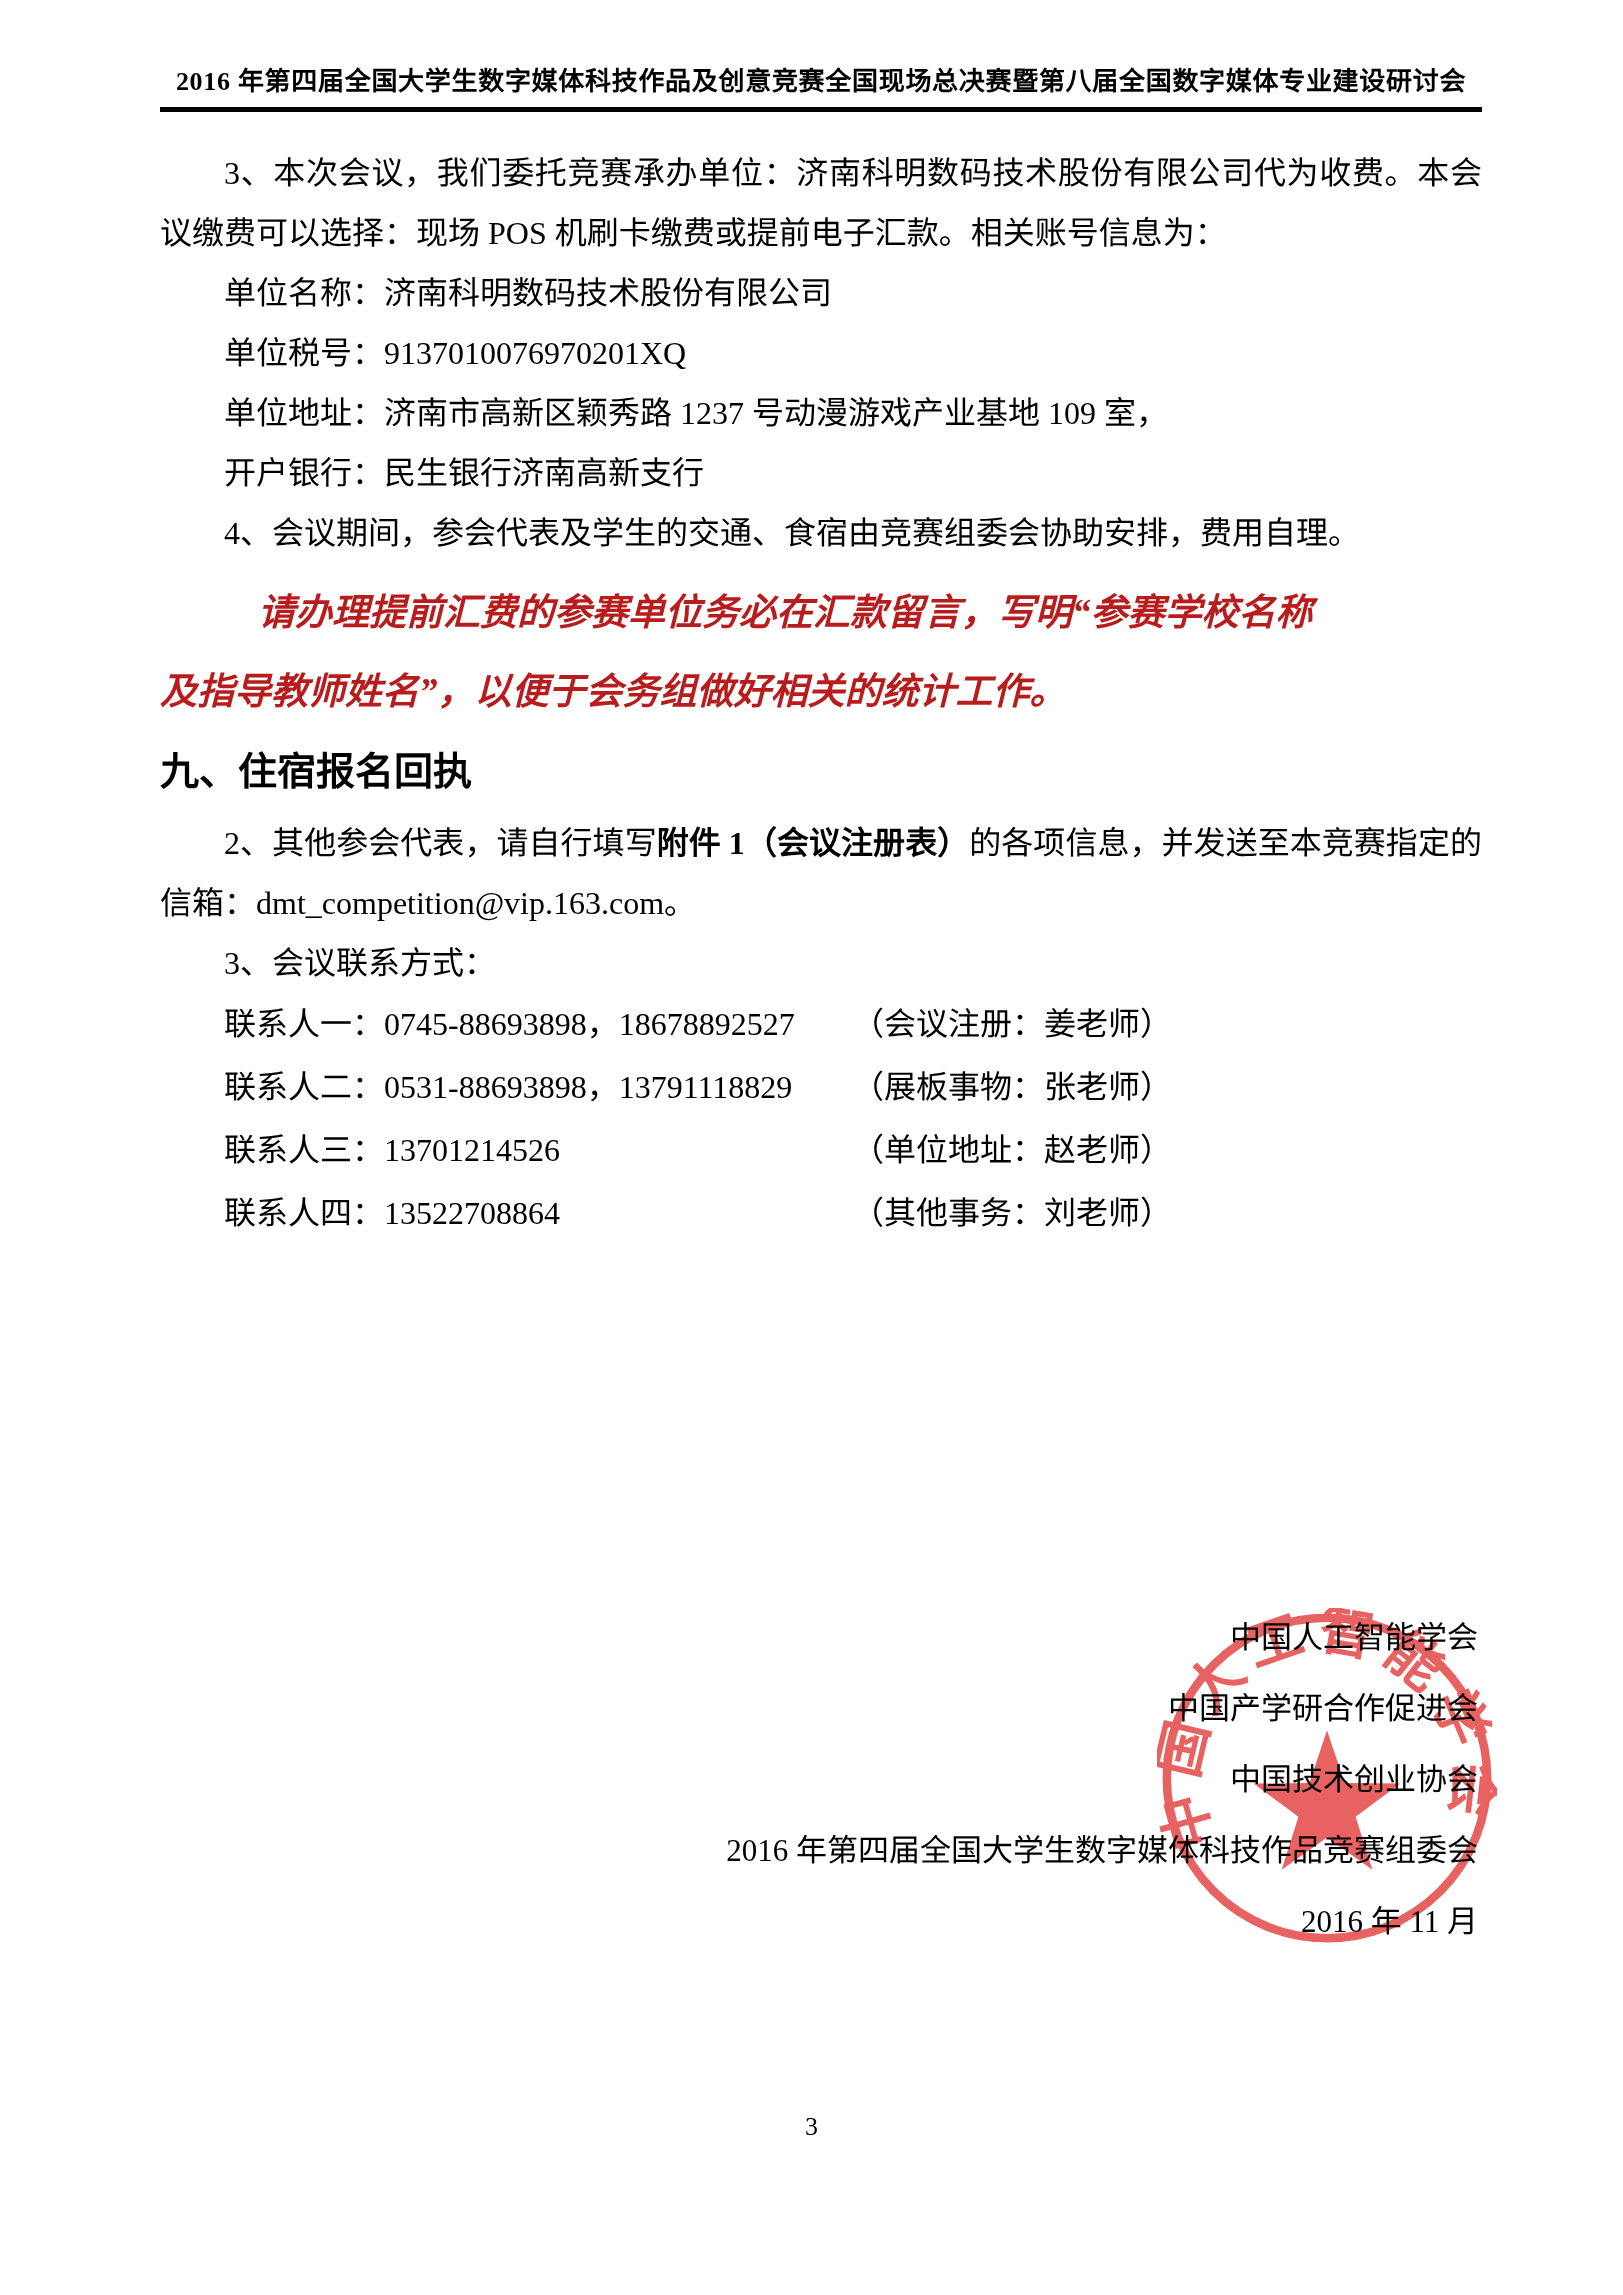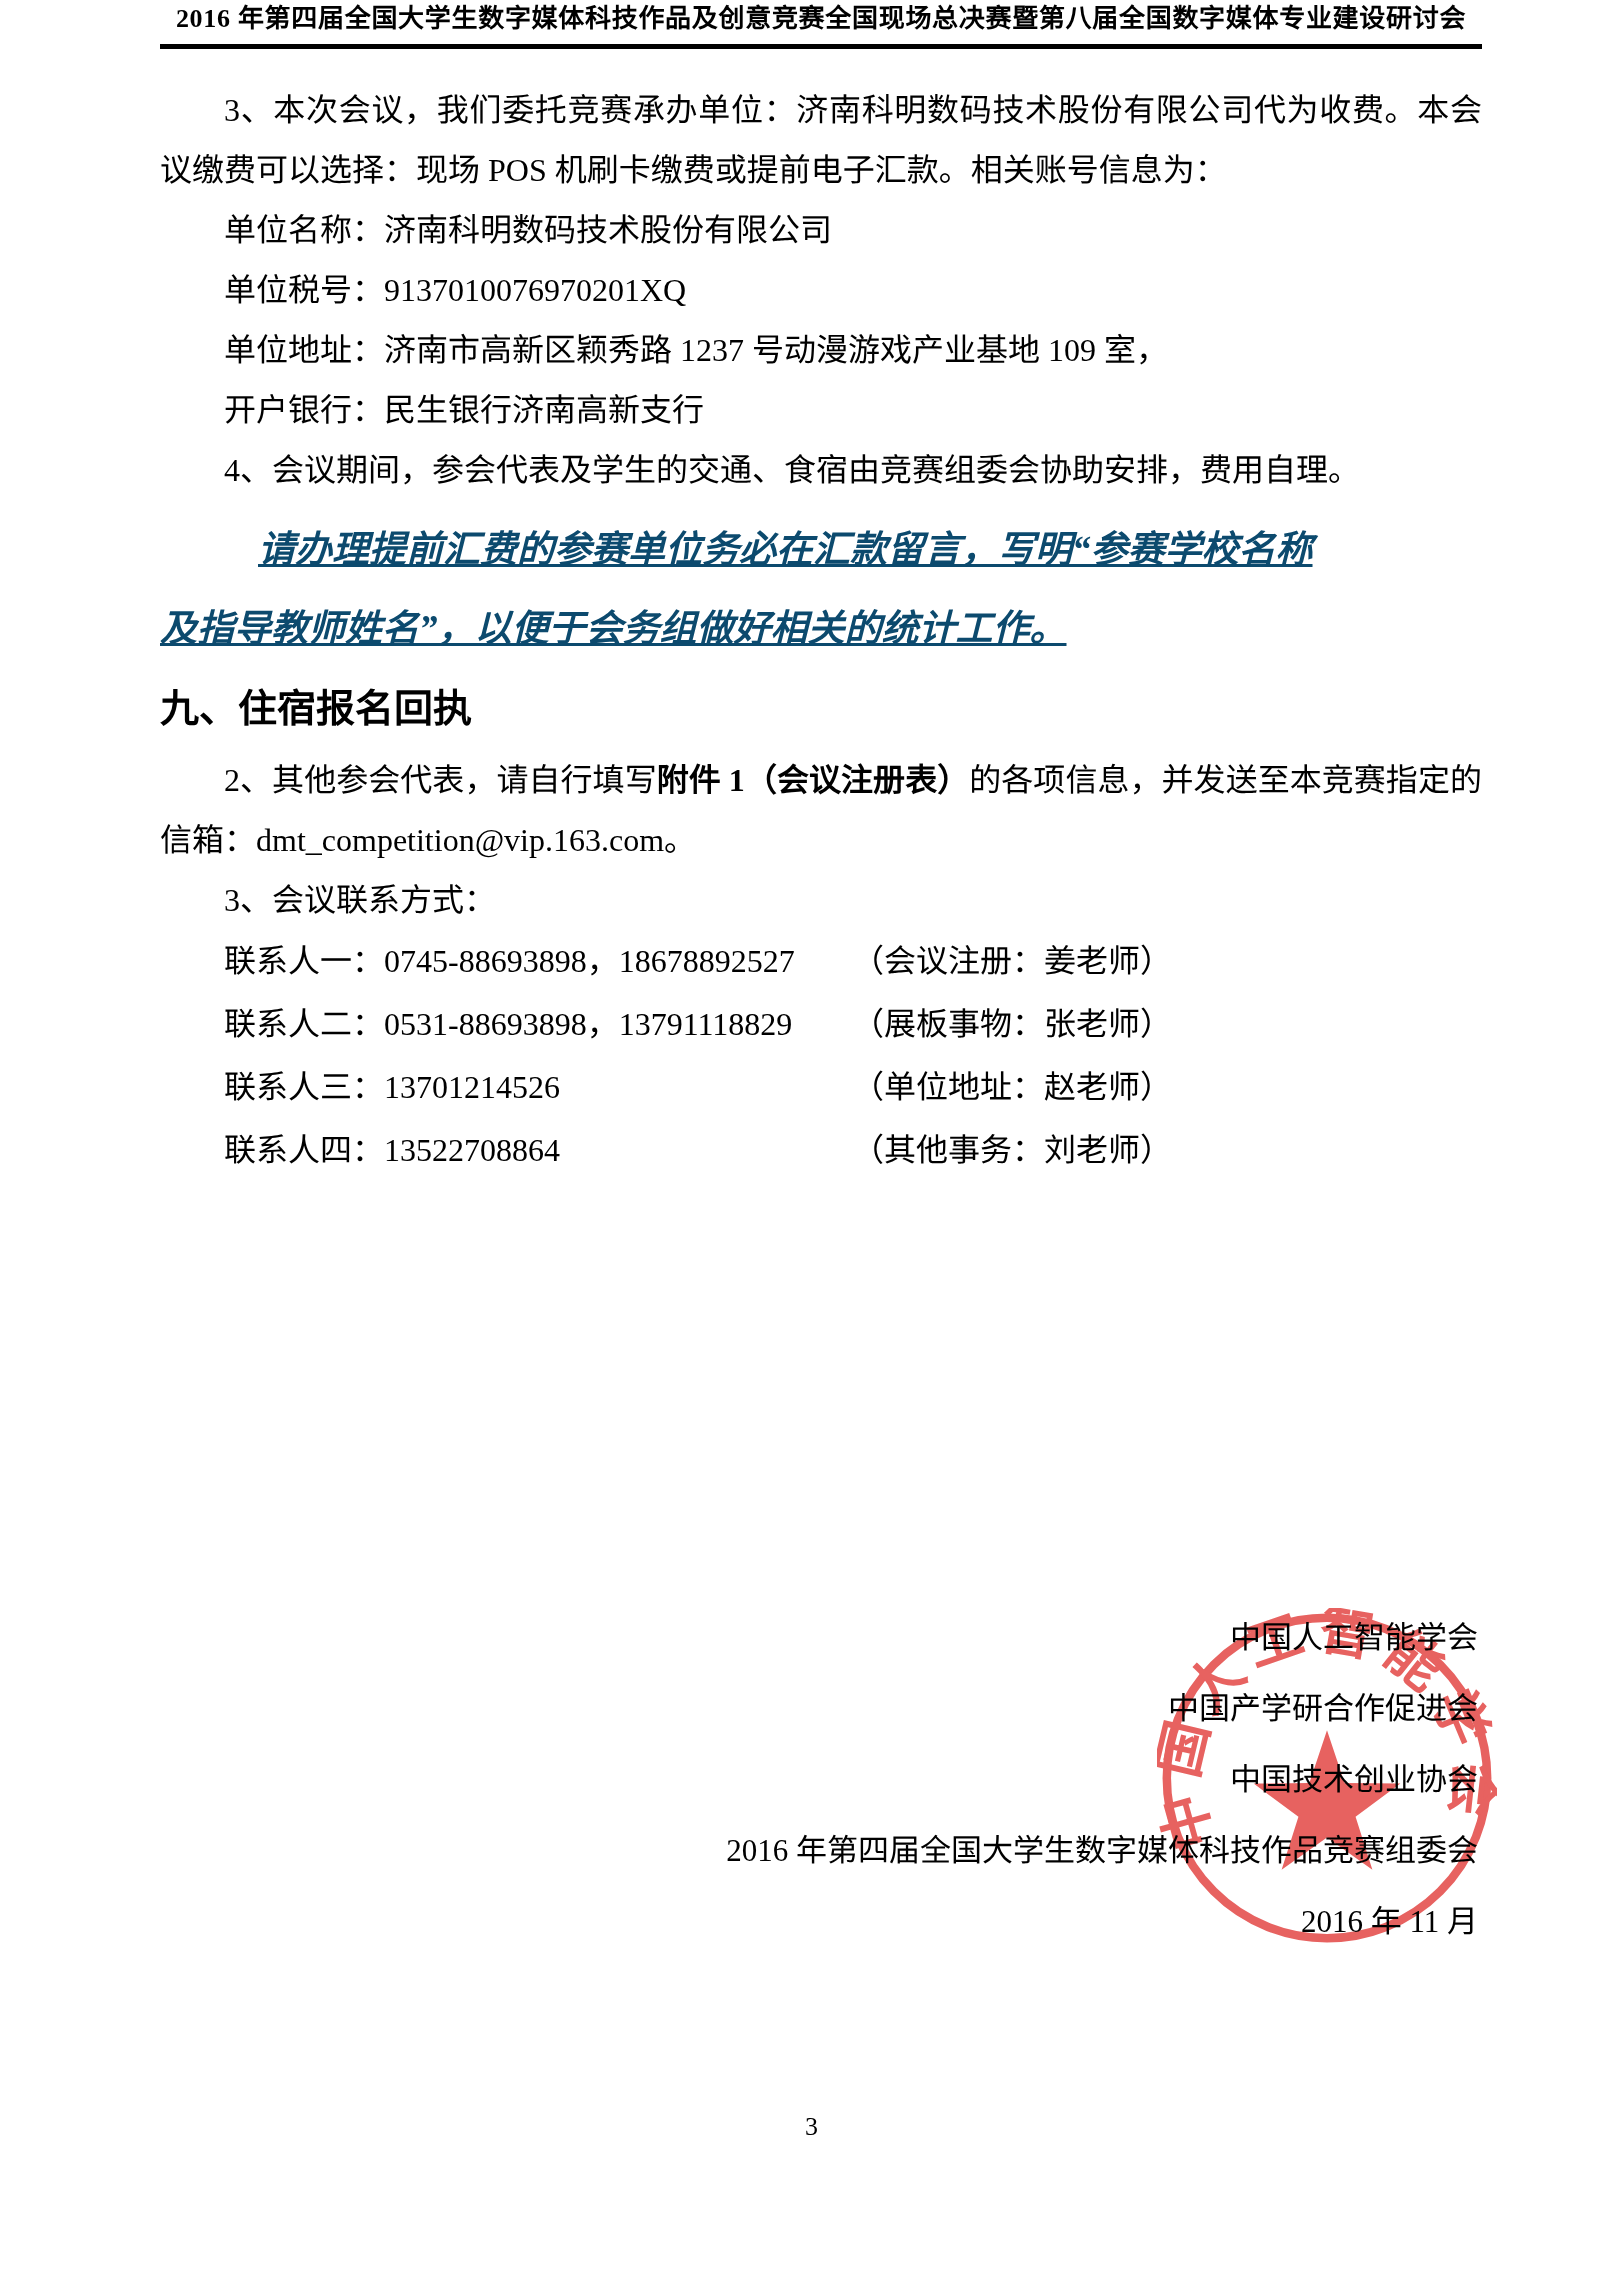--- a/index.html
+++ b/index.html
@@ -10,41 +10,41 @@
     overflow:hidden;
     font-family:"Liberation Serif","DejaVu Serif",serif;
     color:#000;
   }
   .content{
     position:absolute;
     left:160px; right:141px; top:0;
   }
   
   .header{
+    padding-top:63px;
     padding-bottom:6.5px;
     border-bottom:5.9px solid #000;
     text-align:center;
     font-size:26px;
     font-weight:bold;
     line-height:37px;
     letter-spacing:0.7px;
     white-space:nowrap;
   }
   
   .body{ margin-top:31px; font-size:32px; line-height:60px; }
   .para{ text-align:justify; text-indent:64px; margin:0; }
   .account-line{ margin-left:64px; line-height:60px; white-space:nowrap; }
   .red-notice{
-    color:#0c4a6e;
+    color:#b91c1c;
     font-weight:bold;
     font-style:italic;
     font-size:37px;
     line-height:79px;
     margin:10.5px 0 5.2px 0;
-    text-decoration:underline;
   }
   .red-line1{ padding-left:98px; white-space:nowrap; }
   .red-line2{ padding-left:0; white-space:nowrap; }
   .section-title{
     font-family:"Liberation Sans","DejaVu Sans",sans-serif;
     font-weight:bold;
     font-size:39px;
     line-height:65px;
     margin:7.9px 0 9.2px 0;
   }

